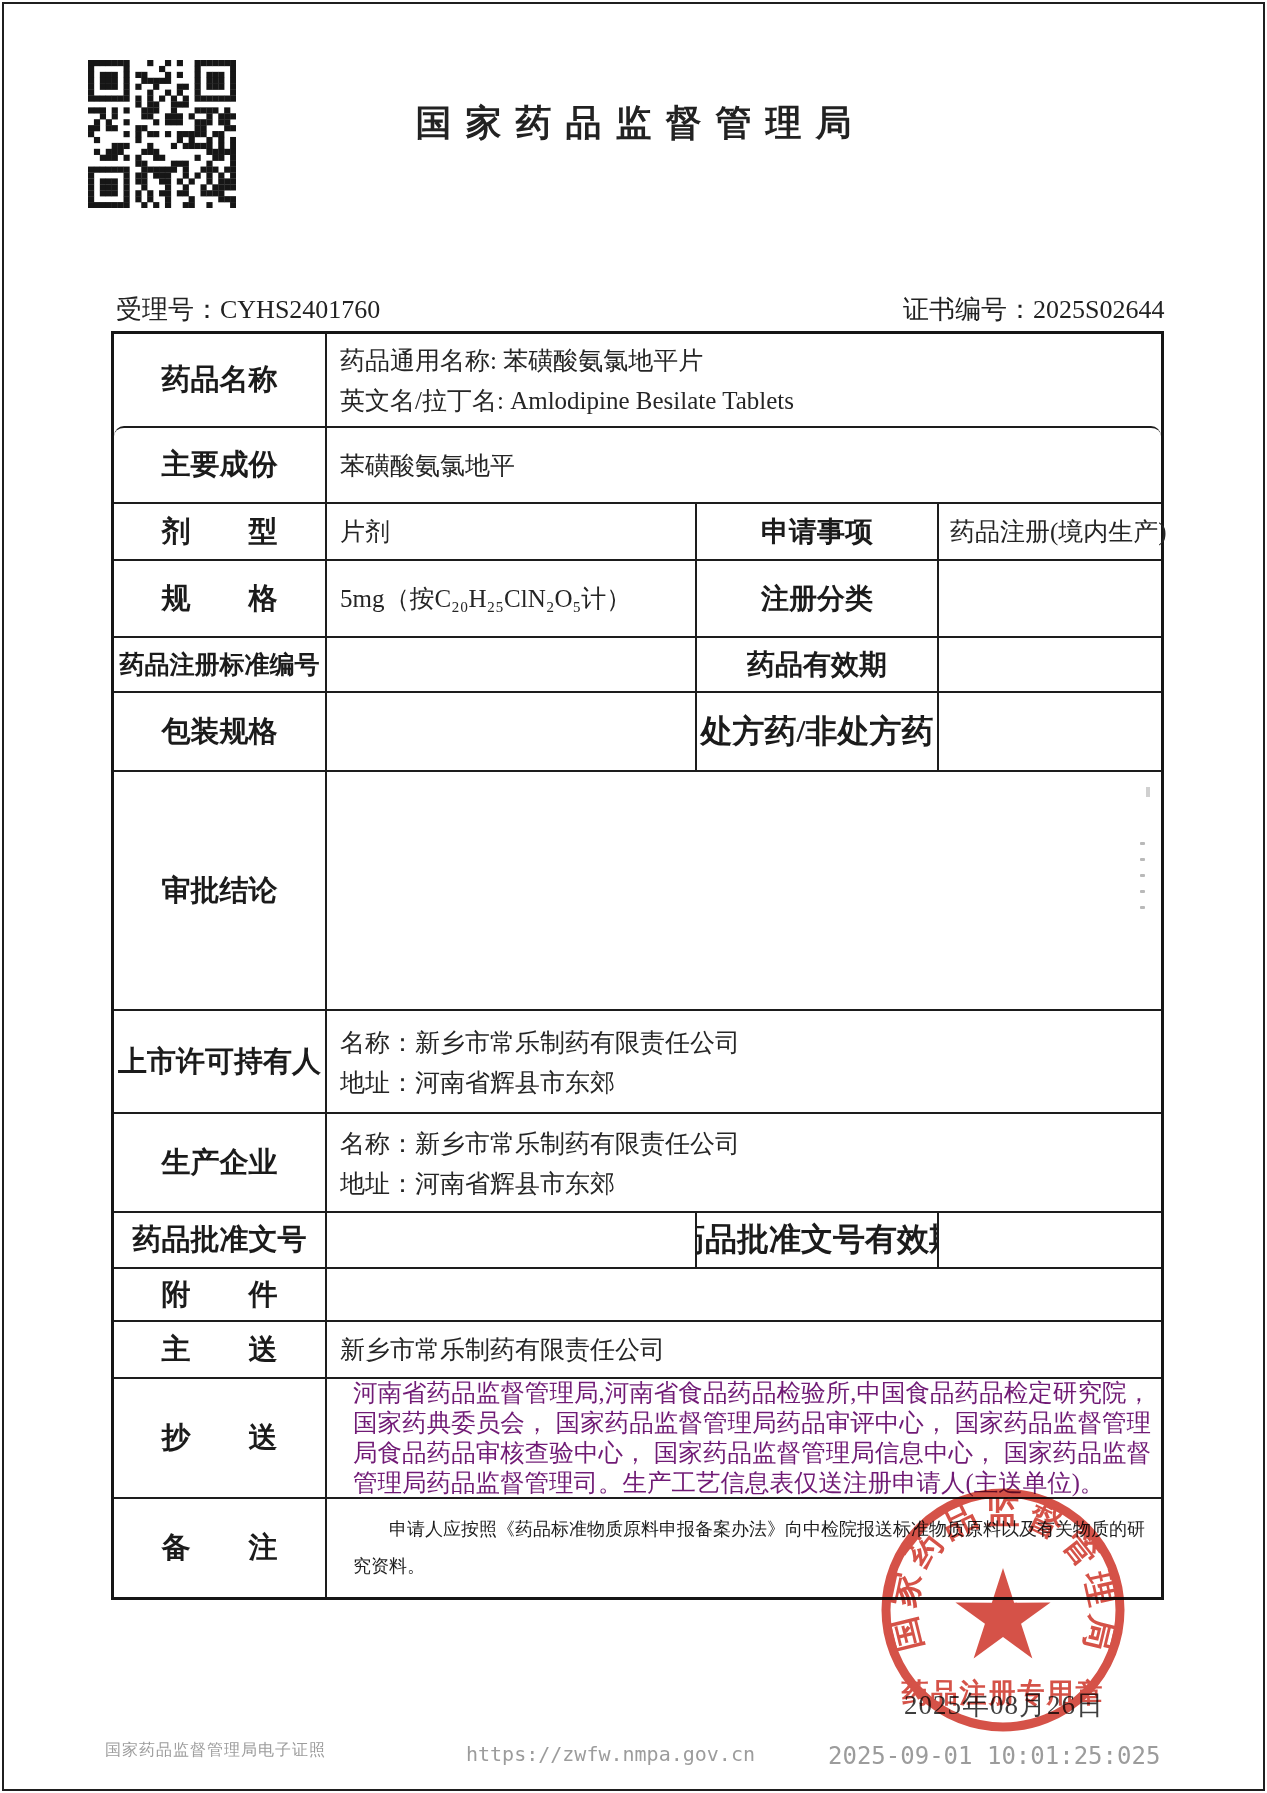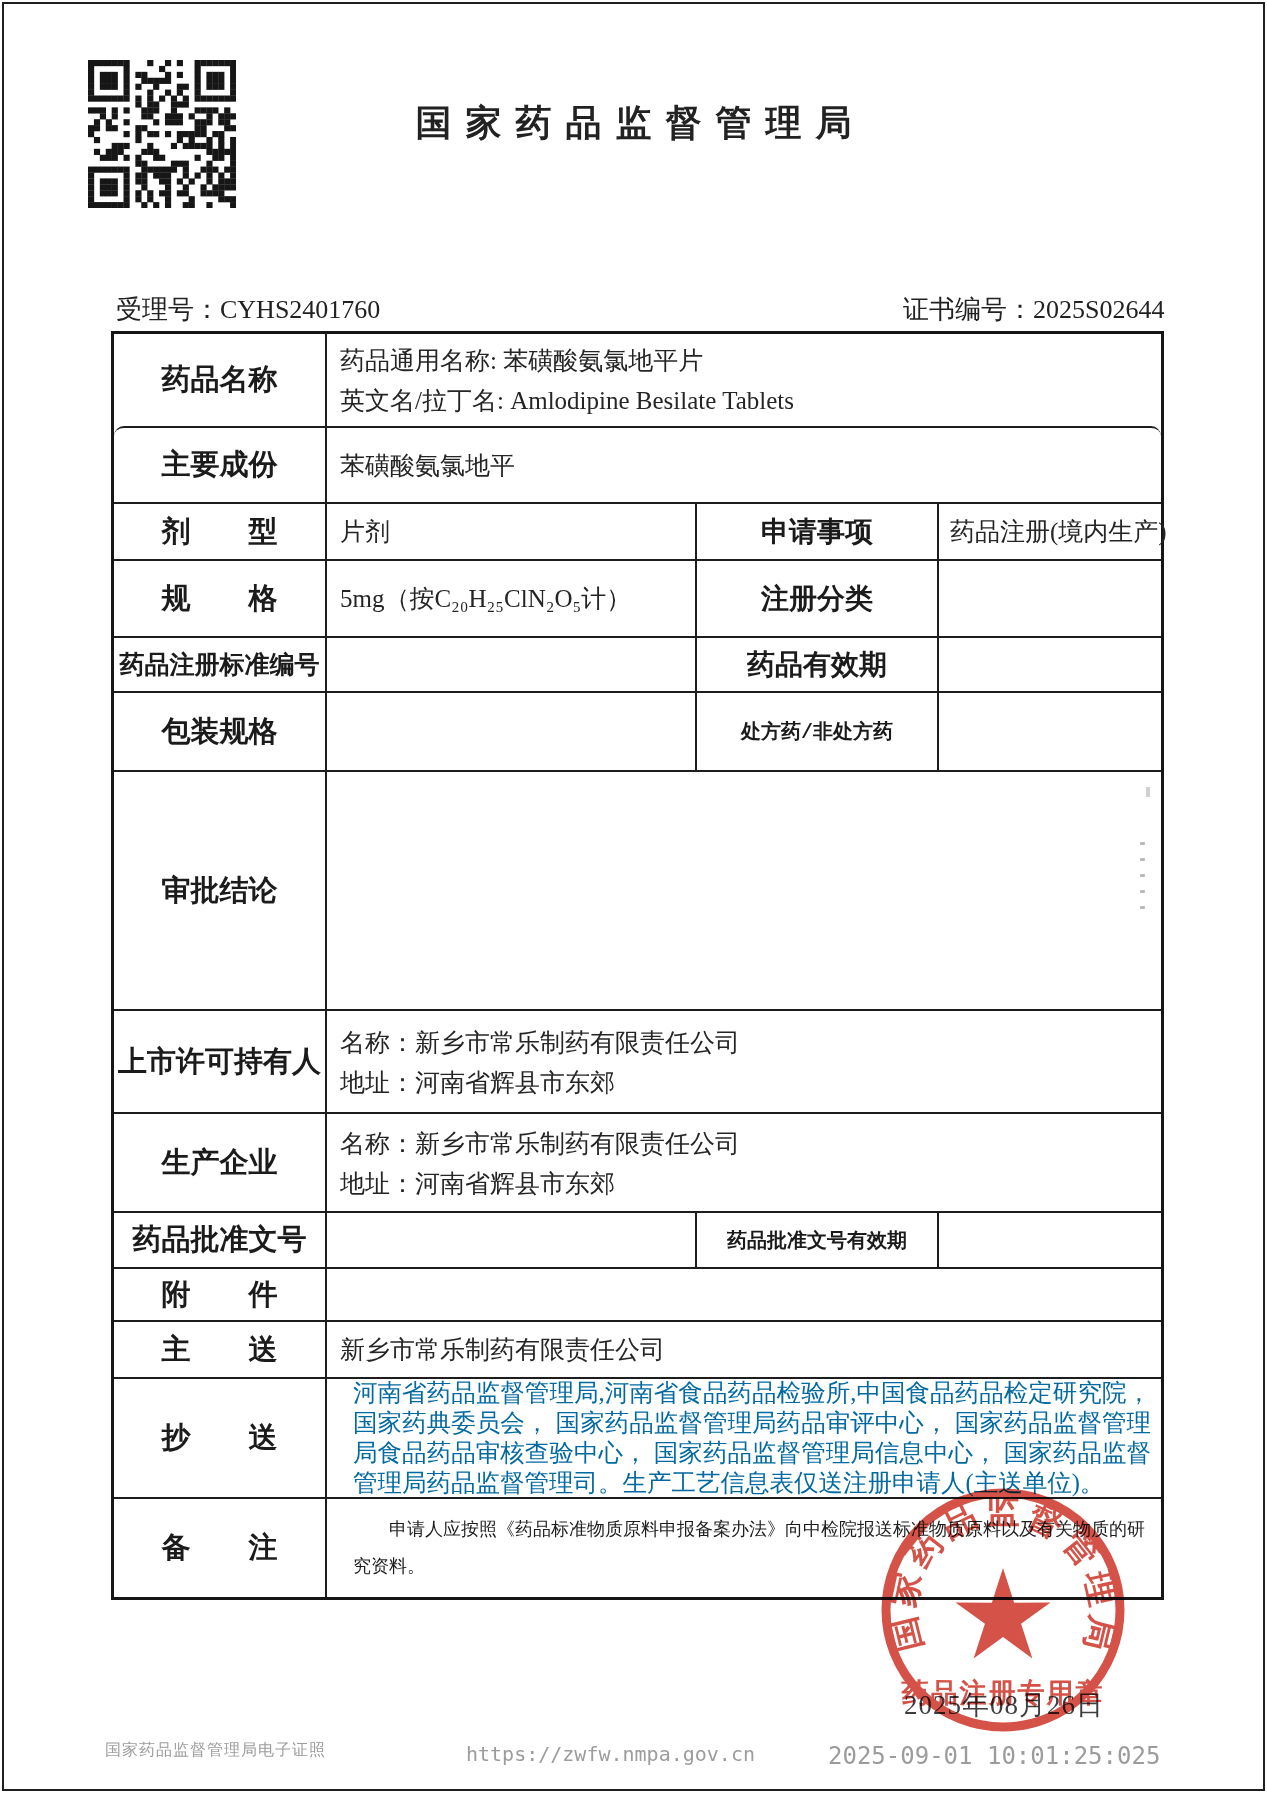--- a/index.html
+++ b/index.html
@@ -22,30 +22,30 @@
   .t-row:first-child{border-top:none;}
   .cell{box-sizing:border-box;display:flex;align-items:center;overflow:hidden;}
   .cell + .cell{border-left:2px solid #1d1d1d;}
   .lbl{width:211px;justify-content:center;font-weight:700;font-size:29px;color:#1b1b1b;
        text-align:center;flex:none;white-space:nowrap;}
   .lbl.small{font-size:25px;}
   .val-wide{width:836px;flex:none;padding-left:13px;font-size:25px;color:#252525;}
   .val-a{width:370px;flex:none;padding-left:13px;font-size:25px;color:#252525;}
   .lbl2{width:242px;flex:none;justify-content:center;font-weight:700;font-size:28px;
         color:#1b1b1b;white-space:nowrap;}
-  .lbl2.small{font-size:20px;font-family:Liberation Mono, monospace;}
+  .lbl2.small{font-size:32px;}
   .val-b{width:276px;flex:none;padding-left:11px;font-size:25px;color:#252525;}
   .two-line{flex-direction:column;align-items:flex-start;justify-content:center;
             line-height:40px;padding-top:2px;}
   .two-line .ln{white-space:nowrap;}
   .r1{height:92px;} .r2{height:76px;border-radius:10px;} .r3{height:57px;} .r4{height:77px;}
   .r5{height:55px;} .r6{height:79px;} .r7{height:239px;} .r8{height:103px;}
   .r9{height:99px;} .r10{height:56px;} .r11{height:53px;} .r12{height:57px;}
   .r13{height:120px;} .r14{height:100px;}
-  .cc-text{font-size:24.5px;line-height:30px;color:#0369a1;padding:4px 10px 4px 13px;
+  .cc-text{font-size:24.5px;line-height:30px;color:#701a75;padding:4px 10px 4px 13px;
            text-align:justify;}
   .remark-text{font-size:18px;line-height:37px;color:#1e1e1e;padding:0 14px 0 13px;
            text-indent:2em;}
   
   .artifact-dots{position:absolute;left:1140px;top:842px;width:8px;}
   .artifact-dots i{display:block;width:5px;height:3px;background:#808080;opacity:.55;
            margin-bottom:13px;border-radius:1px;}
   .artifact-single{position:absolute;left:1146px;top:787px;width:4px;height:10px;
            background:#8a8a8a;opacity:.4;}
   

